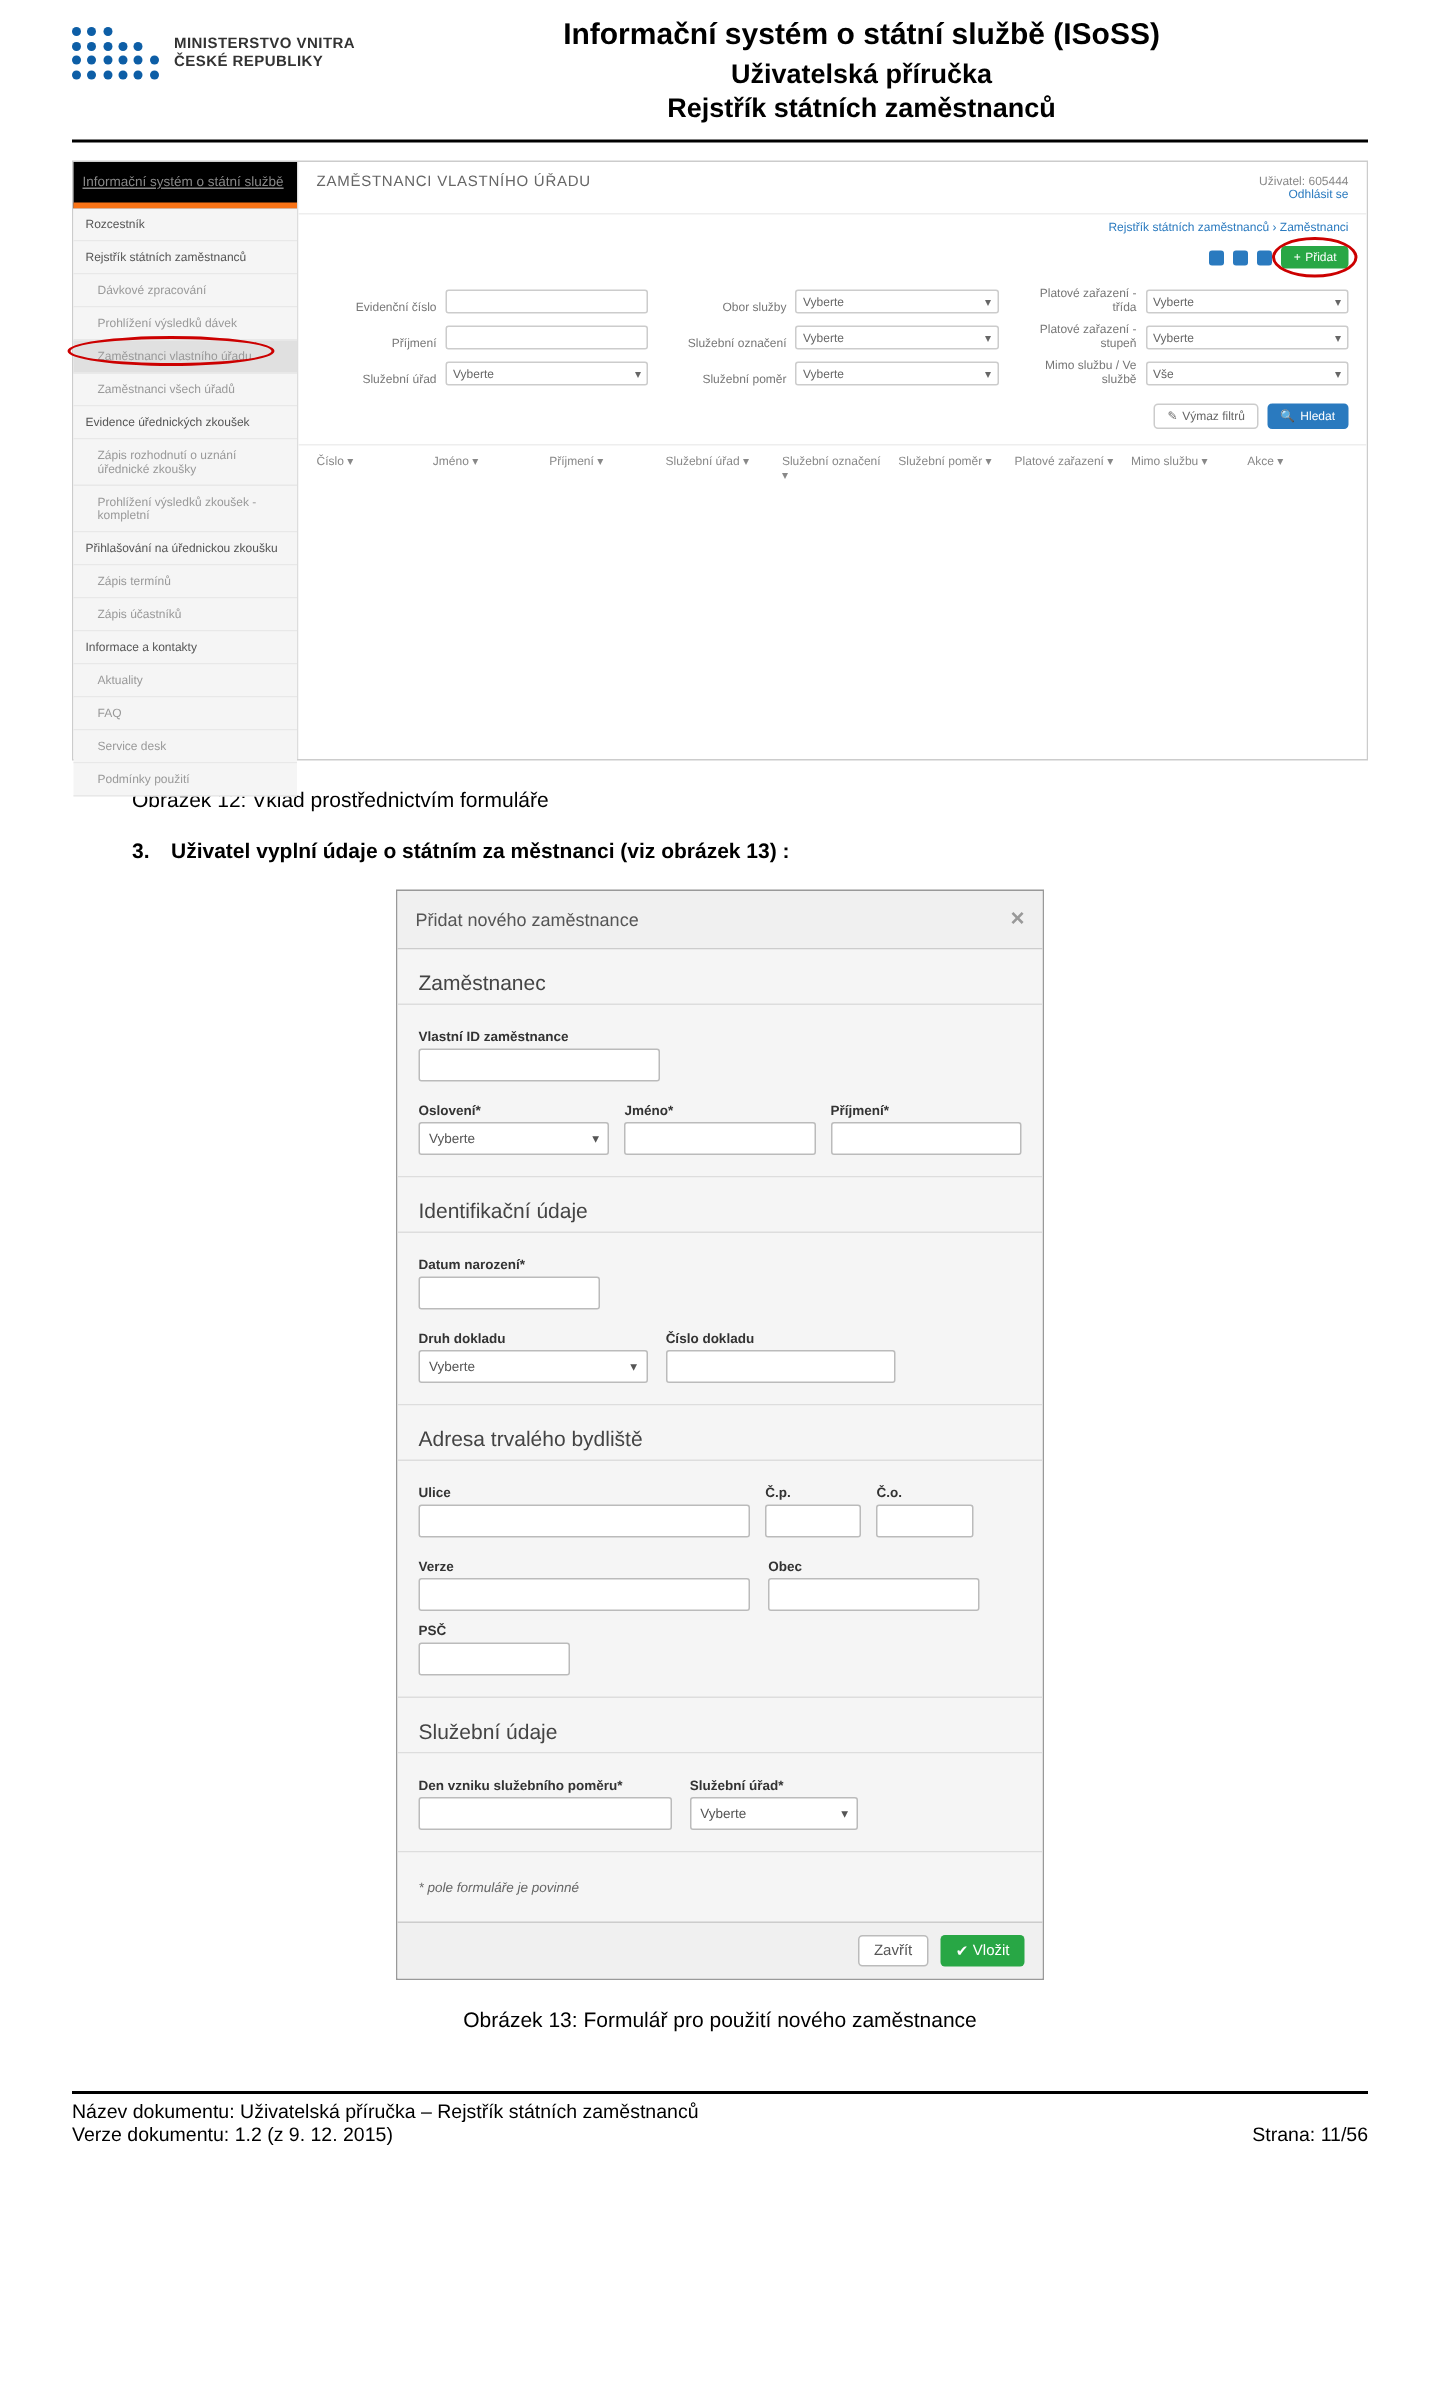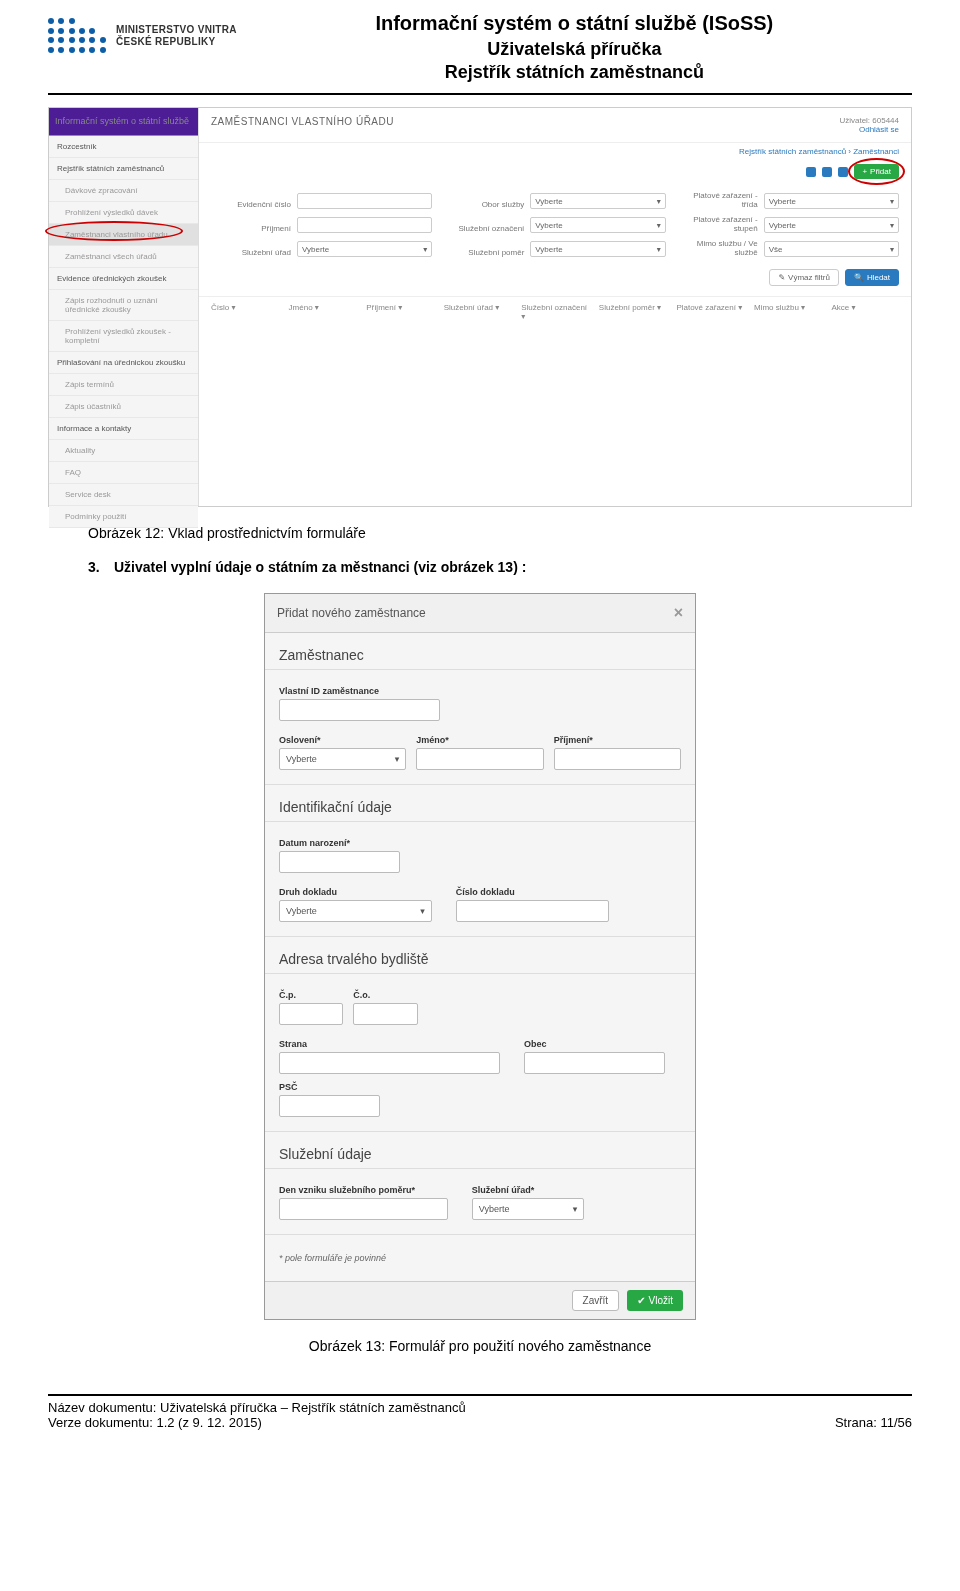--- a/index.html
+++ b/index.html
@@ -78,23 +78,24 @@
     position: absolute;
     left: 0; top: 0; bottom: 0;
     width: 150px;
     background: #f5f5f5;
     border-right: 1px solid #ddd;
   }
   .ss1-sidebar .brand {
     padding: 8px 6px;
     font-size: 9px;
     line-height: 1.2;
-    background: #4c1d95;
-    border-bottom: 1px solid #f97316;
+    background: #000000;
+    border-bottom: 4px solid #f97316;
     color: #888;
+    text-decoration: underline;
   }
   .ss1-sidebar .nav-item {
     padding: 6px 8px;
     font-size: 8px;
     border-bottom: 1px solid #e8e8e8;
     color: #555;
     background: #f5f5f5;
   }
   .ss1-sidebar .nav-item.indent { padding-left: 16px; color: #999; font-size: 8px; }
   .ss1-sidebar .nav-item.highlight {
@@ -287,21 +288,21 @@
     border-radius: 2px;
     display: flex;
     justify-content: space-between;
     align-items: center;
     padding: 0 6px;
     font-size: 9px;
     color: #555;
   }
   .row-3 { display: flex; gap: 10px; }
   .row-3 > div { flex: 1; }
-  .row-2 { display: flex; gap: 24px; }
+  .row-2 { display: flex; gap: 12px; }
   .row-2 > div { flex: 1; }
   .w-40 { width: 40%; }
   .w-30 { width: 30%; }
   .w-25 { width: 25%; }
   .note {
     font-size: 9px;
     font-style: italic;
     color: #666;
     padding: 18px 14px;
     background: #f5f5f5;
@@ -577,32 +578,36 @@
           <div style="flex:0 0 38%;">
             <label>Číslo dokladu</label>
             <div class="inp-box"></div>
           </div>
         </div>
       </div>
 
       <div class="ss2-section-title">Adresa trvalého bydliště</div>
       <div class="ss2-body">
         <div class="row-3">
+          <div style="flex:0 0 55%;">
+            <label>Ulice</label>
+            <div class="inp-box"></div>
+          </div>
           <div style="flex:0 0 16%;">
             <label>Č.p.</label>
             <div class="inp-box"></div>
           </div>
           <div style="flex:0 0 16%;">
             <label>Č.o.</label>
             <div class="inp-box"></div>
           </div>
         </div>
         <div class="row-2" style="margin-top:8px;">
           <div style="flex:0 0 55%;">
-            <label>Strana</label>
+            <label>Verze</label>
             <div class="inp-box"></div>
           </div>
           <div style="flex:0 0 35%;">
             <label>Obec</label>
             <div class="inp-box"></div>
           </div>
         </div>
         <div style="margin-top:8px;" class="w-25">
           <label>PSČ</label>
           <div class="inp-box"></div>

